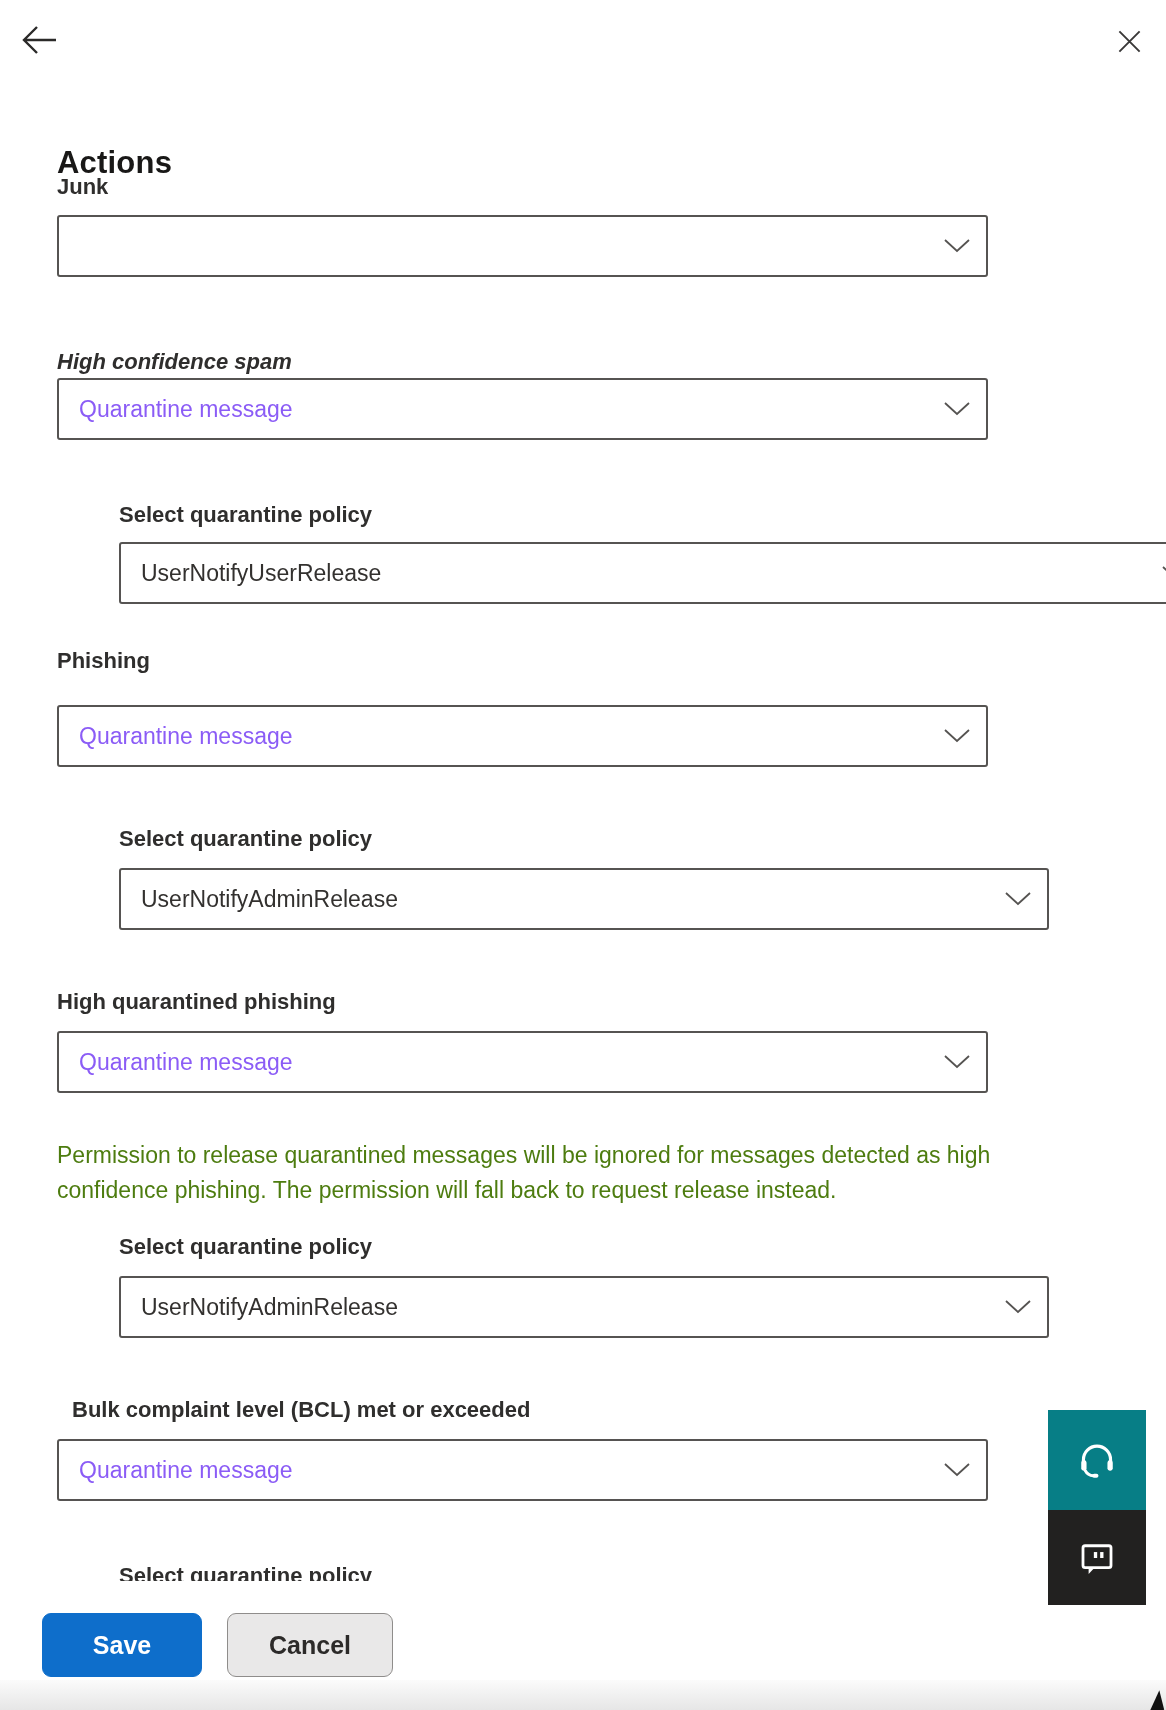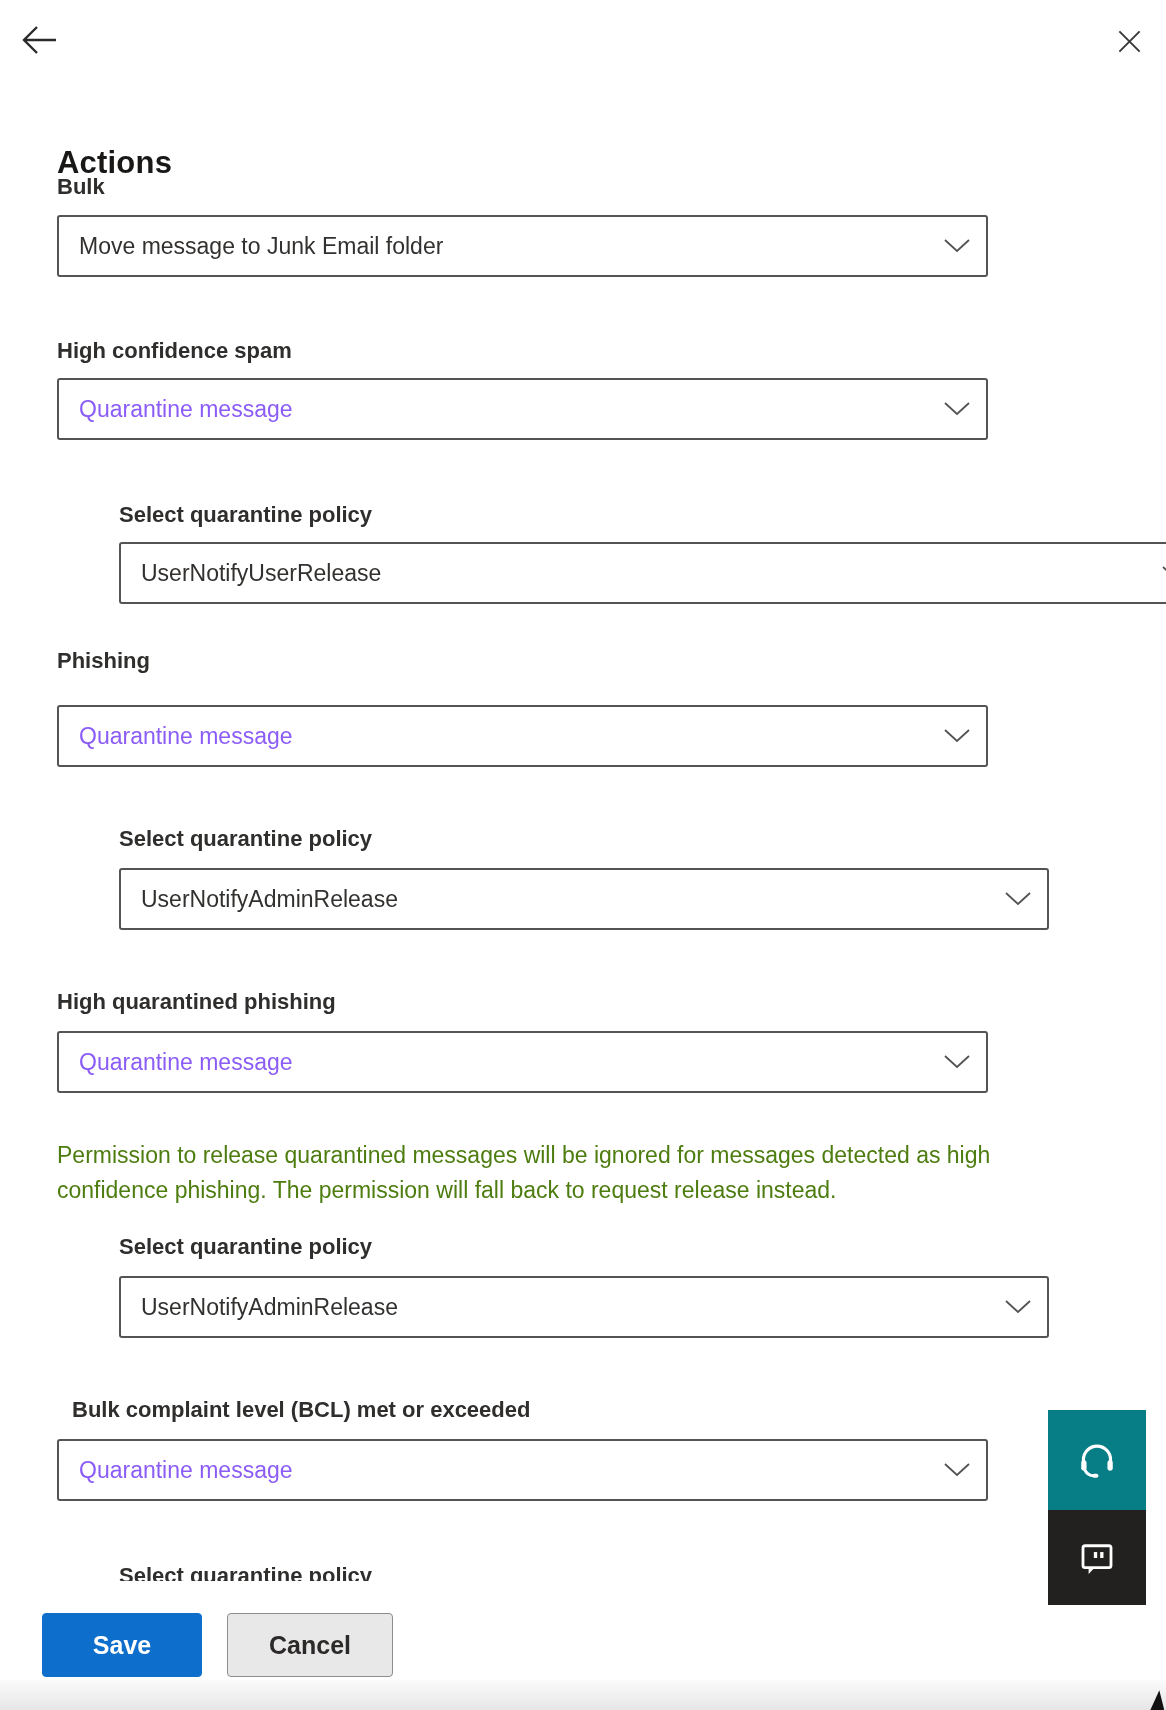--- a/index.html
+++ b/index.html
@@ -31,21 +31,21 @@
   .note{
     font-size:23px;line-height:35px;color:#4d7c0f;
   }
   .footer{
     background:#ffffff;z-index:5;
   }
   .grad-strip{
     background:linear-gradient(#fbfbfb,#e6e6e6);z-index:6;
   }
   .btn{
-    box-sizing:border-box;border-radius:4px;font-family:"Liberation Sans",sans-serif;
+    box-sizing:border-box;border-radius:9px;font-family:"Liberation Sans",sans-serif;
     font-size:25px;font-weight:600;cursor:pointer;z-index:7;
   }
   .btn-primary{background:#0e6ecb;border:1px solid #0e6ecb;color:#ffffff;}
   .btn-secondary{background:#e9e8e8;border:1px solid #8f8d8b;color:#2c2a29;}
   .float-btn{
     border:none;display:flex;align-items:center;justify-content:center;
     cursor:pointer;z-index:10;padding:0;
   }
   .float-teal{background:#077e86;}
   .float-dark{background:#222120;}
@@ -65,29 +65,28 @@
   </svg>
 </button>
 <button class="icon-btn abs" style="left:1116px;top:28px;">
   <svg width="27" height="27" viewBox="0 0 24 24">
     <path d="M3 3 L21 21 M21 3 L3 21" fill="none" stroke="#393837" stroke-width="1.7"></path>
   </svg>
 </button>
 
 <div class="abs page-title" style="left:57px;top:97px;">Actions</div>
 
-<div class="abs field-label" style="left:57px;top:174px;">Bulk</div>
+<div class="abs field-label" style="left:57px;top:174px;">Junk</div>
 <div class="abs dropdown" style="left:57px;top:215px;width:931px;">
-  <span class="value">Move message to Junk Email folder</span>
   <svg class="chev" width="26" height="14" viewBox="0 0 26 14">
       <path d="M1 1 L13 12 L25 1" fill="none" stroke="#555351" stroke-width="1.8"></path>
     </svg>
 </div>
 
-<div class="abs field-label" style="left:57px;top:338px;">High confidence spam</div>
+<div class="abs field-label" style="left:57px;top:349px;font-style:italic;">High confidence spam</div>
 <div class="abs dropdown" style="left:57px;top:378px;width:931px;">
   <span class="value muted">Quarantine message</span>
   <svg class="chev" width="26" height="14" viewBox="0 0 26 14">
       <path d="M1 1 L13 12 L25 1" fill="none" stroke="#555351" stroke-width="1.8"></path>
     </svg>
 </div>
 
 <div class="abs field-label" style="left:119px;top:502px;">Select quarantine policy</div>
 <div class="abs dropdown" style="left:119px;top:542px;width:1087px;">
   <span class="value">UserNotifyUserRelease</span>

